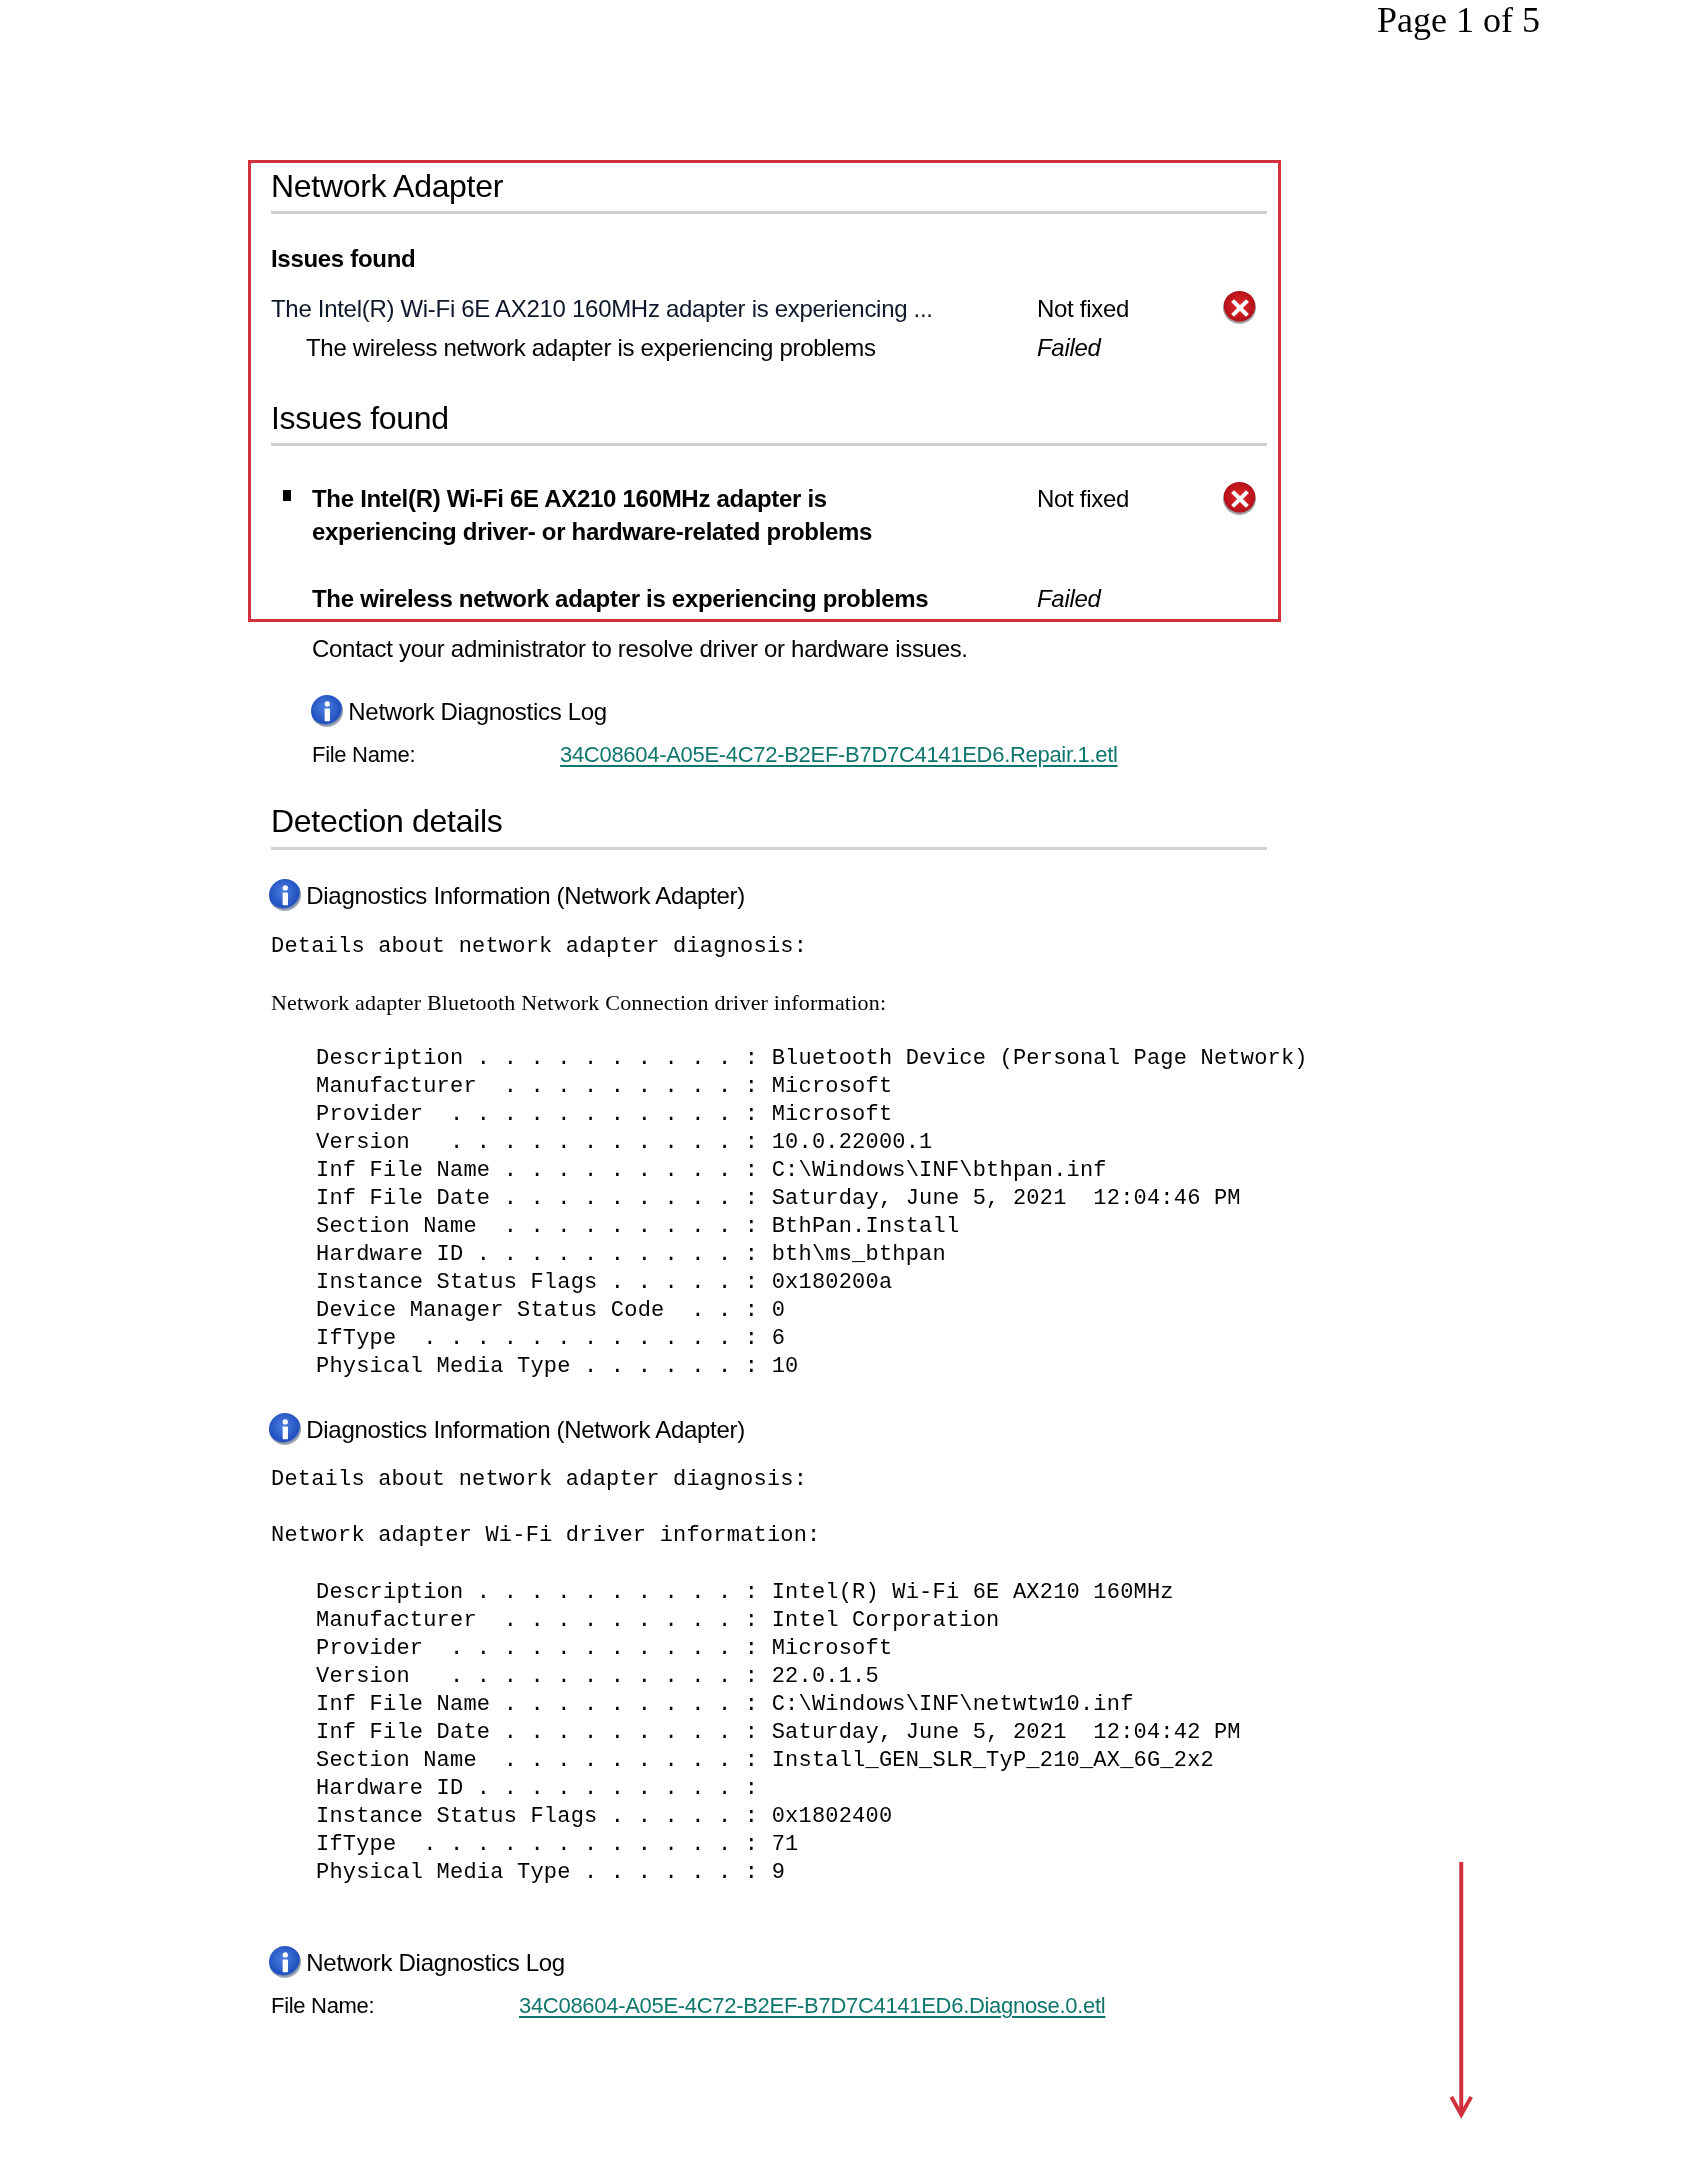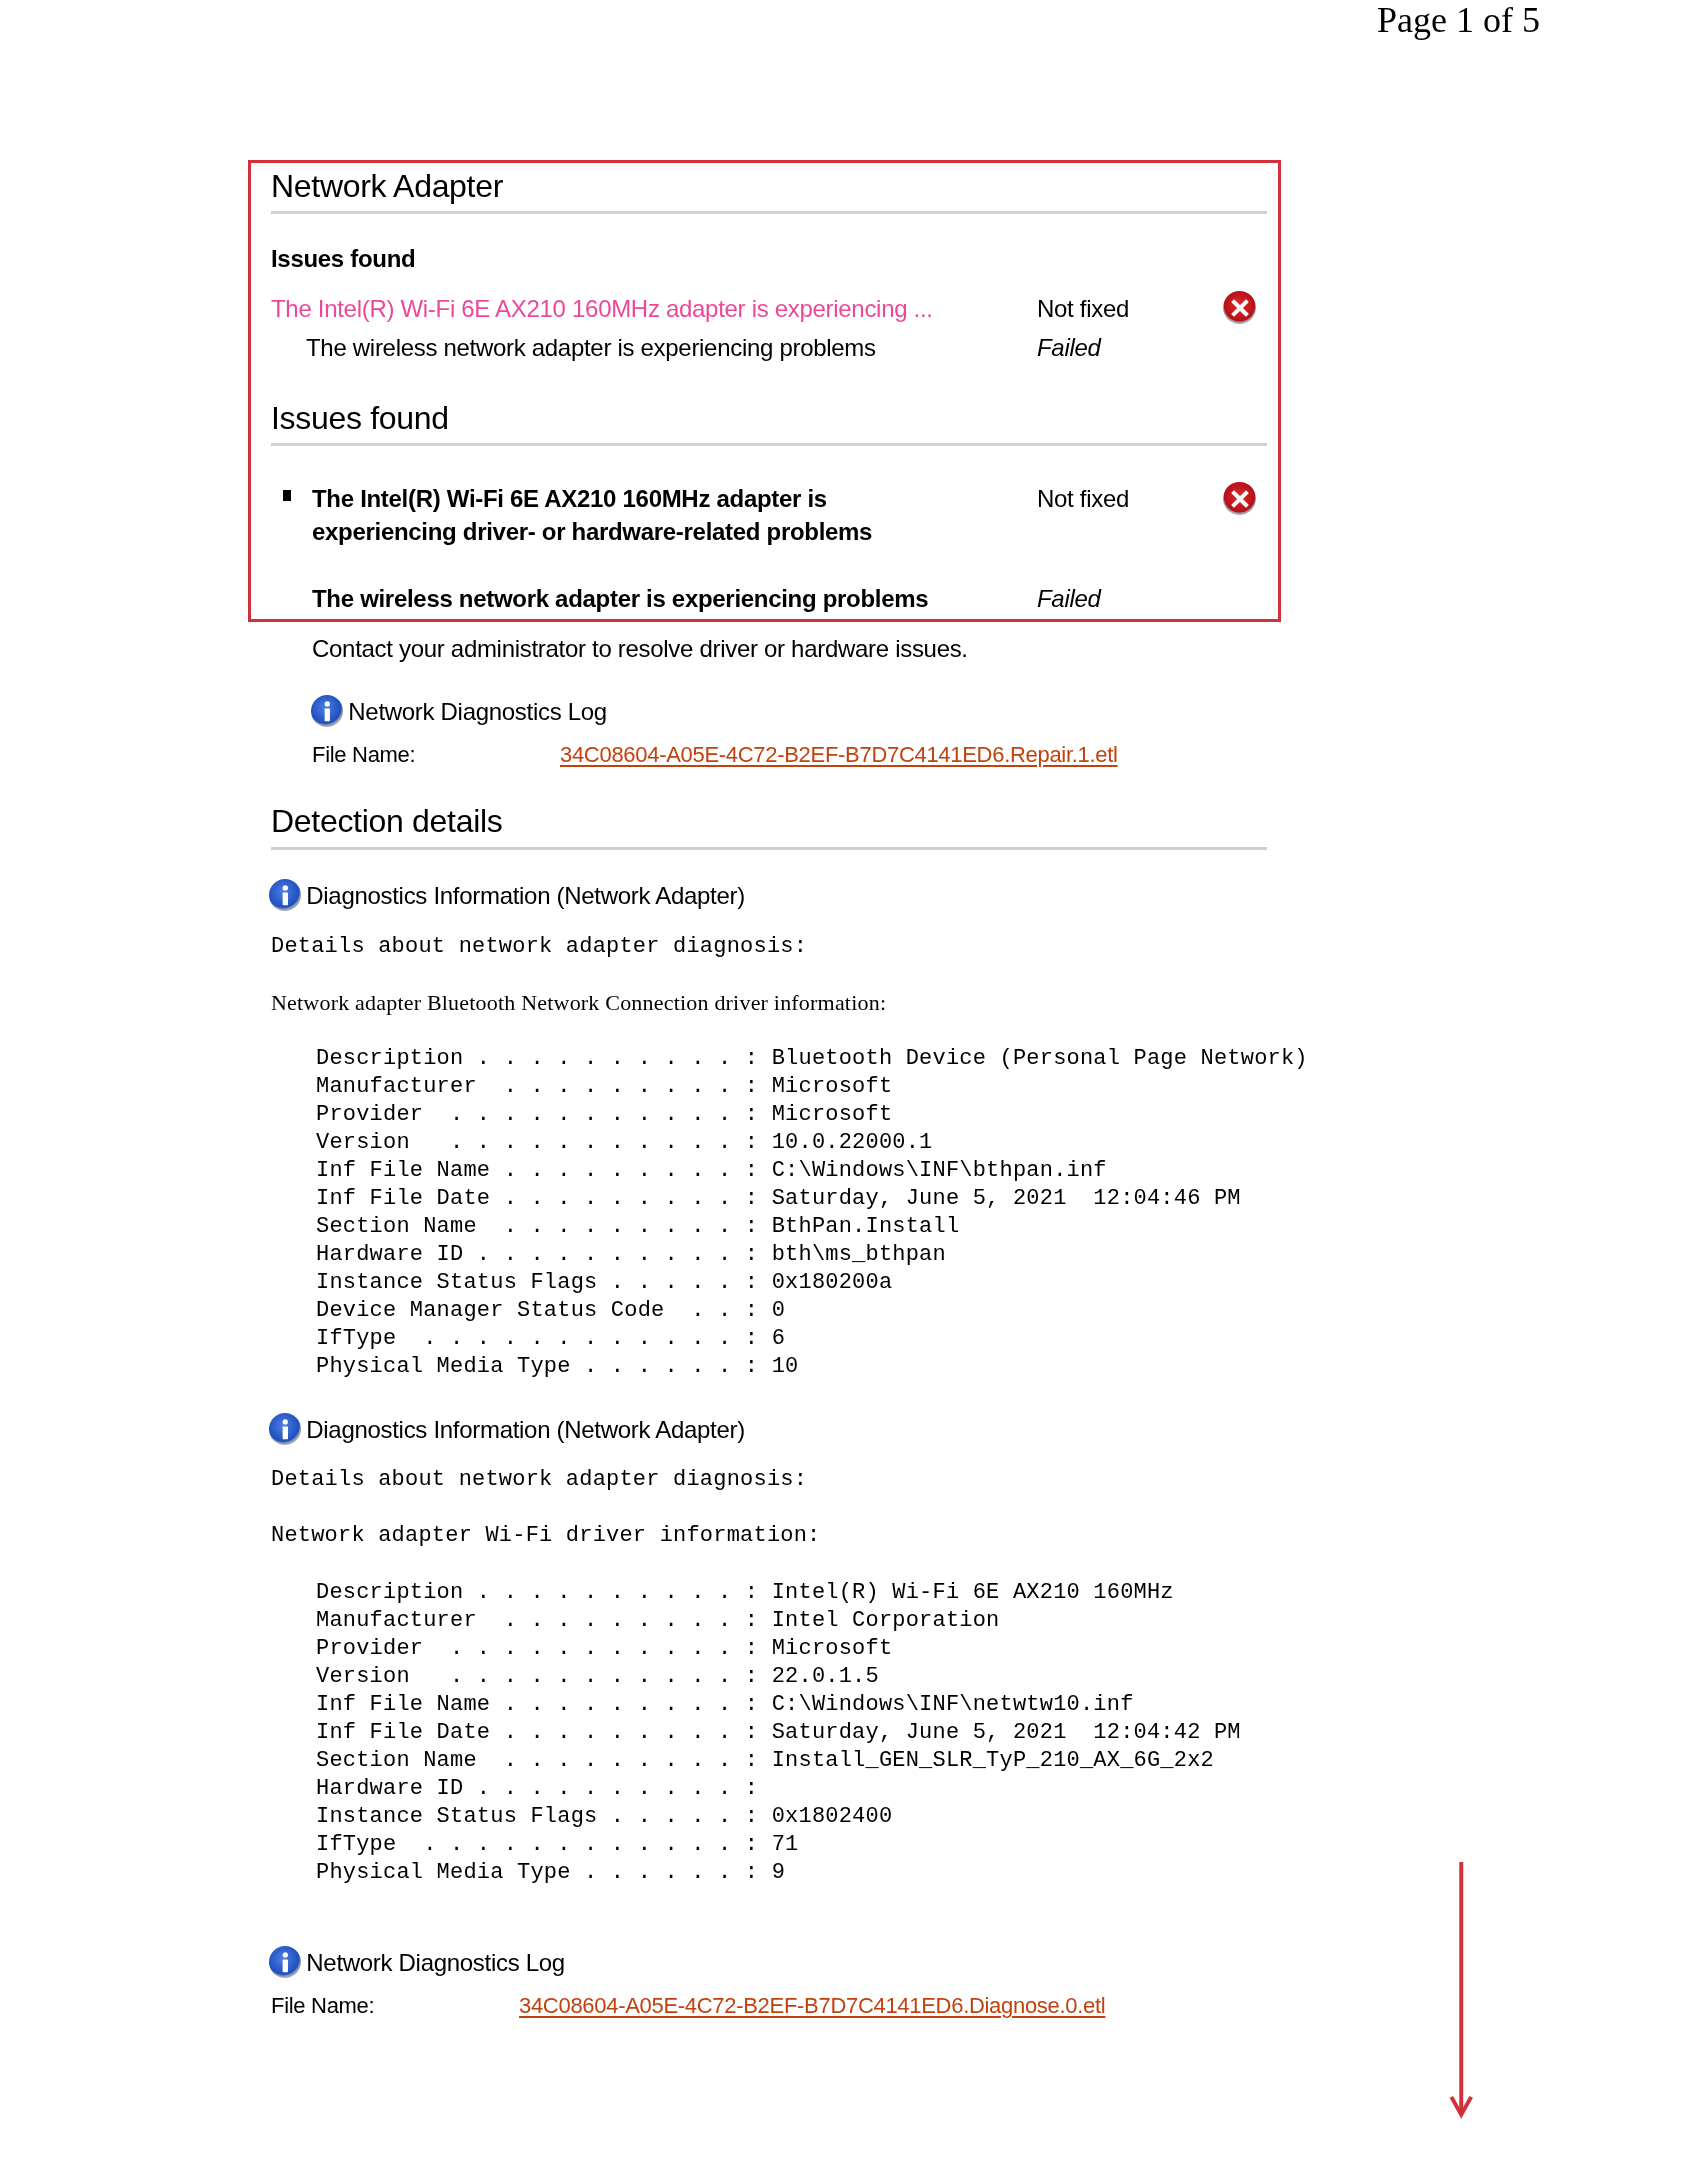--- a/index.html
+++ b/index.html
@@ -12,22 +12,22 @@
   #page-num { right: 147px; top: 0px; font-size: 36px; line-height: 40px; }
   #print-date { right: 147px; top: 2144px; font-size: 33px; line-height: 37px; margin-top: 44px; }
 
   #red-box { left: 248px; top: 160px; width: 1033px; height: 462px; border: 3.3px solid #d2303a; box-sizing: border-box; }
 
   .h-large { font-size: 32px; line-height: 37px; font-weight: normal; letter-spacing: -0.3px; }
   .h-bold { font-size: 24px; line-height: 29px; font-weight: bold; letter-spacing: -0.3px; }
   .txt { font-size: 24px; line-height: 29px; letter-spacing: -0.3px; }
   .txt-sm { font-size: 22px; line-height: 26.5px; letter-spacing: -0.3px; }
   .rule { height: 3.3px; background: #d0d0d0; }
-  .link { color: #ec4899; text-align: right; }
-  .link-ul { color: #c2410c; text-decoration: underline; text-decoration-thickness: 2px; text-underline-offset: 3.3px; }
+  .link { color: #0f172a; text-align: right; }
+  .link-ul { color: #0f766e; text-decoration: underline; text-decoration-thickness: 2px; text-underline-offset: 3.3px; }
   .italic { font-style: italic; }
   .bold { font-weight: bold; }
 
   .x-icon { width: 33px; height: 33px; border-radius: 50%; background: radial-gradient(circle at 50% 45%, #e22a2a 0%, #b5101a 62%, #9a9a9a 66%, #c8c8c8 80%, #8a8a8a 100%); display: flex; align-items: center; justify-content: center; }
   .x-icon svg { width: 20px; height: 20px; }
 
   .i-icon { width: 32px; height: 32px; border-radius: 50%; background: radial-gradient(circle at 45% 40%, #4e7fe0 0%, #1f4fbf 60%, #8d97ab 66%, #c9cdd6 82%, #7c8290 100%); display: inline-flex; align-items: center; justify-content: center; vertical-align: middle; }
   .i-icon svg { width: 14.6px; height: 22.5px; }
 
   .bullet { width: 8px; height: 10.6px; background: #000; }

